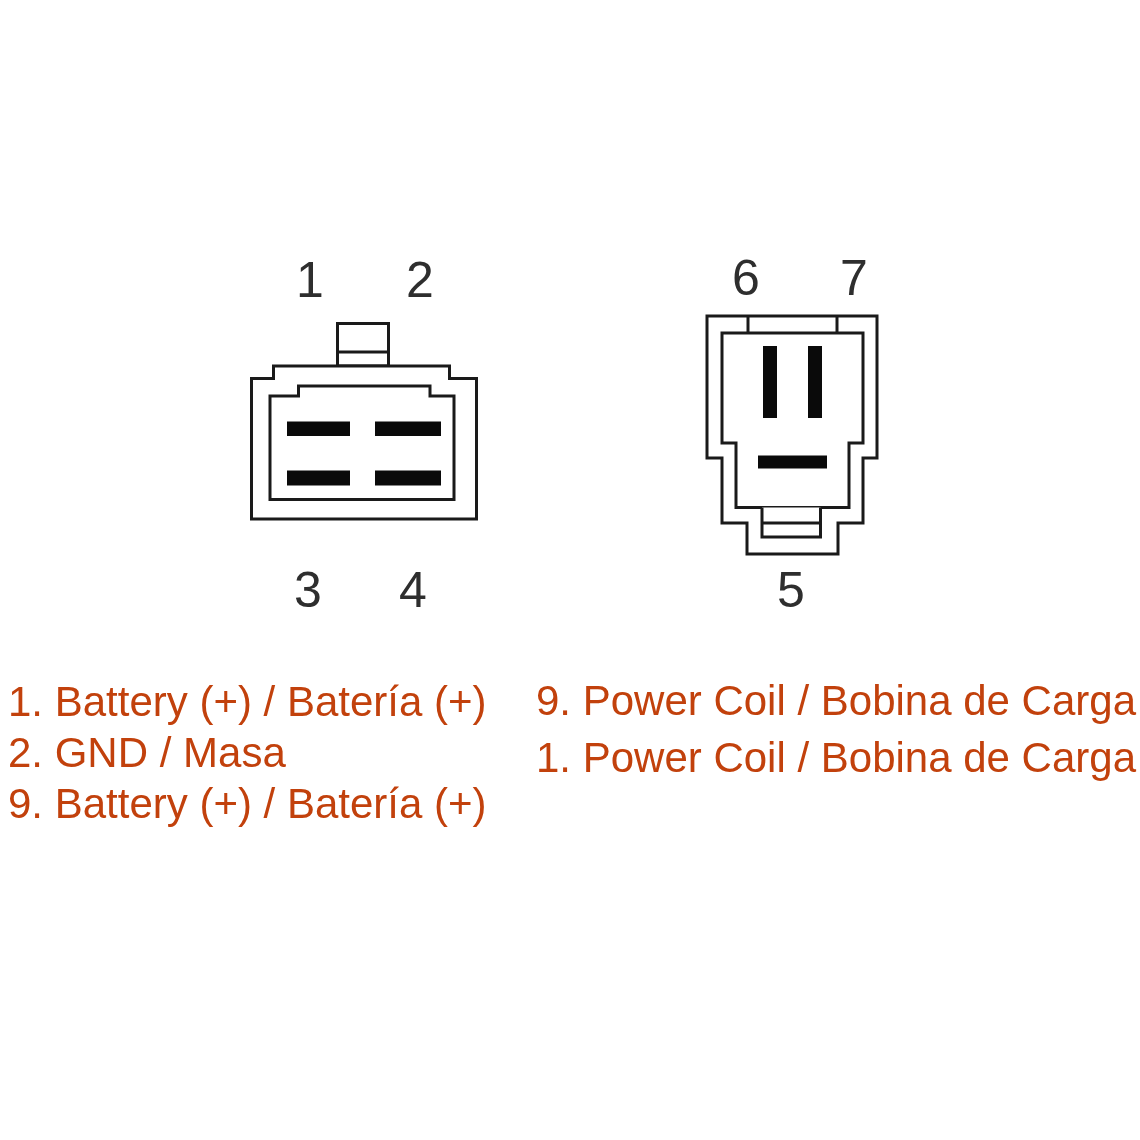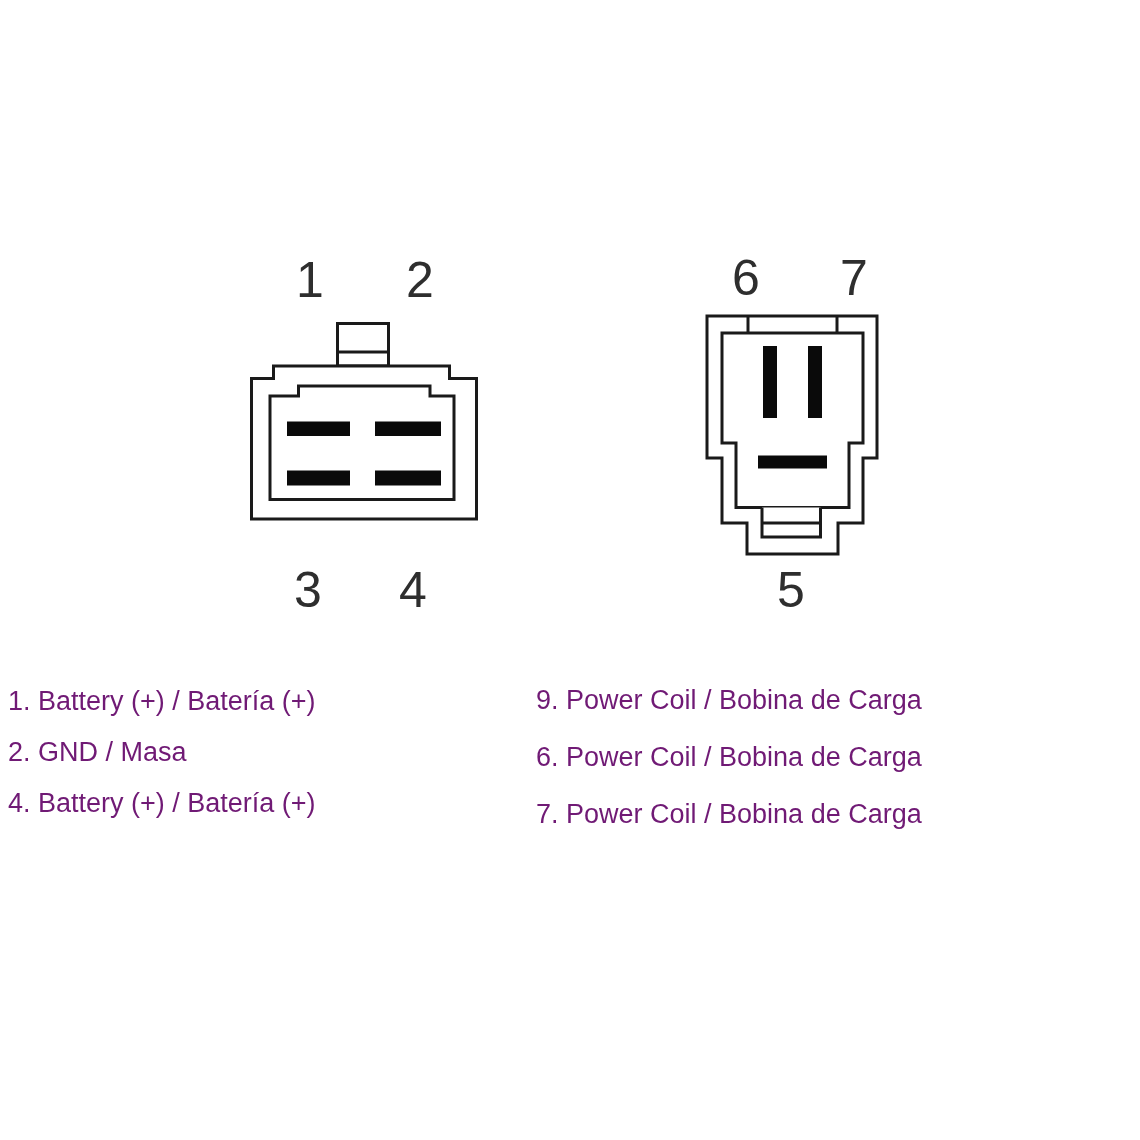--- a/index.html
+++ b/index.html
@@ -38,22 +38,22 @@
     stroke: none;
   }
   .diagram-svg .pin-number {
     fill: #2e2e2e;
     font-family: "Liberation Sans", sans-serif;
     font-size: 50px;
     text-anchor: middle;
   }
   .legend-column {
     position: absolute;
-    color: #701a75;
-    font-size: 27px;
+    color: #c2410c;
+    font-size: 42px;
     white-space: nowrap;
   }
   .legend-left {
     left: 8px;
     top: 676px;
   }
   .legend-left .legend-line {
     height: 51px;
     line-height: 51px;
   }
@@ -111,22 +111,21 @@
 
       <text class="pin-number" x="746" y="295">6</text>
       <text class="pin-number" x="854" y="295">7</text>
       <text class="pin-number" x="791" y="607">5</text>
     </g>
   </svg>
 
   <div class="legend-column legend-left">
     <div class="legend-line">1. Battery (+) / Batería (+)</div>
     <div class="legend-line">2. GND / Masa</div>
-    <div class="legend-line">4. Battery (+) / Batería (+)</div>
+    <div class="legend-line">9. Battery (+) / Batería (+)</div>
   </div>
 
   <div class="legend-column legend-right">
     <div class="legend-line">9. Power Coil / Bobina de Carga</div>
-    <div class="legend-line">6. Power Coil / Bobina de Carga</div>
-    <div class="legend-line">7. Power Coil / Bobina de Carga</div>
+    <div class="legend-line">1. Power Coil / Bobina de Carga</div>
   </div>
 
 </div>
 
 </body></html>

